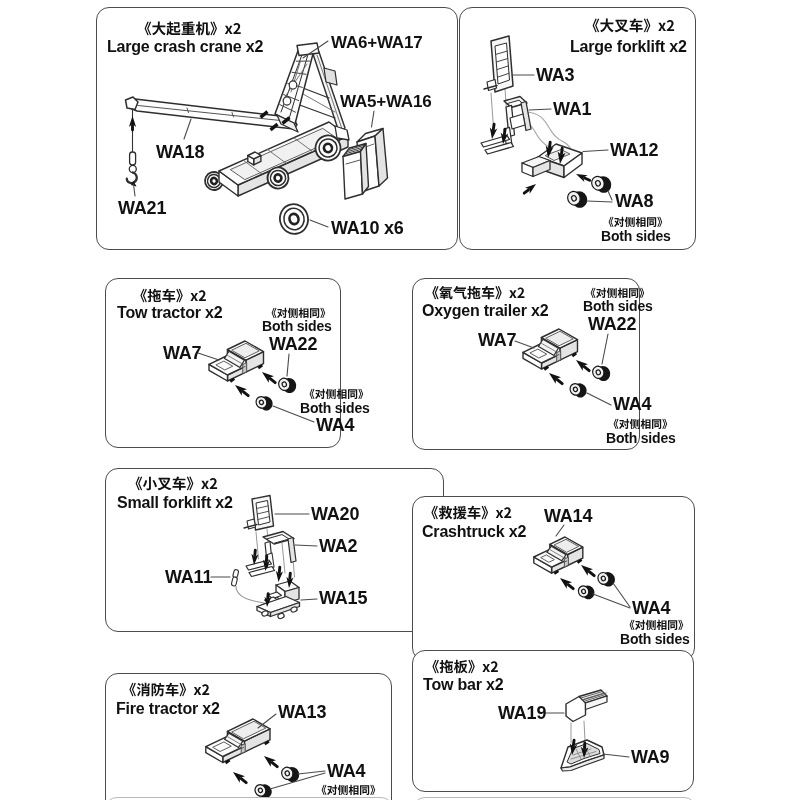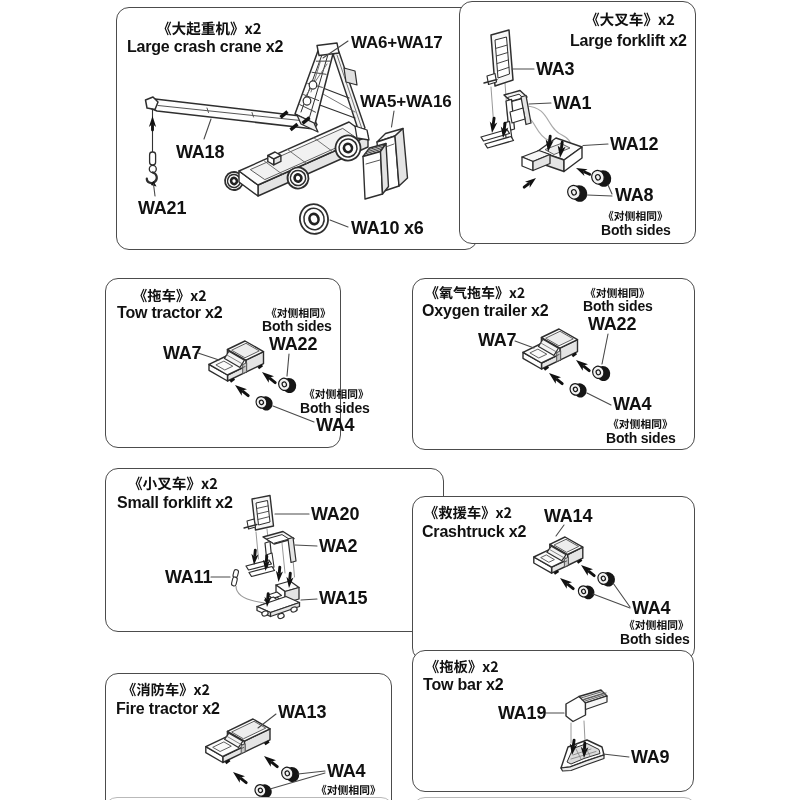--- a/index.html
+++ b/index.html
@@ -29,21 +29,21 @@
       <path id="zh-t2" d="M11.4 0.9 8.7 -5.4 11.4 -11.8 10.3 -12.2 7.4 -5.4 10.3 1.3ZM13.9 0.9 11.2 -5.4 13.9 -11.8 12.7 -12.2 9.9 -5.4 12.7 1.3ZM21.3 -12.2C20.8 -10.7 20.1 -9.2 19.2 -8.1V-9.4H18V-12.1H16.4V-9.4H14.8V-7.9H16.4V-5.2L14.6 -4.8L15 -3.1L16.4 -3.5V-0.7C16.4 -0.5 16.3 -0.5 16.1 -0.5C16 -0.5 15.4 -0.5 14.9 -0.5C15.2 -0 15.4 0.7 15.4 1.2C16.3 1.2 17 1.1 17.4 0.8C17.9 0.6 18 0.1 18 -0.7V-4L19.3 -4.4L19.3 -4.5L19.7 -3.3L20.6 -3.7V-1C20.6 0.7 21.1 1.1 23 1.1C23.4 1.1 25.5 1.1 25.9 1.1C27.5 1.1 27.9 0.6 28.1 -1.2C27.7 -1.2 27.1 -1.5 26.7 -1.7C26.6 -0.5 26.5 -0.3 25.8 -0.3C25.3 -0.3 23.5 -0.3 23.1 -0.3C22.3 -0.3 22.2 -0.4 22.2 -1V-4.2L23.2 -4.6V-1.3H24.7V-5.2L25.8 -5.6C25.8 -4.2 25.8 -3.4 25.8 -3.3C25.7 -3.1 25.7 -3.1 25.5 -3.1C25.4 -3.1 25.1 -3.1 24.9 -3.1C25.1 -2.7 25.2 -2.1 25.2 -1.6C25.7 -1.6 26.2 -1.6 26.6 -1.8C27 -2 27.2 -2.4 27.3 -3C27.3 -3.4 27.3 -5 27.3 -6.9L27.4 -7.2L26.3 -7.6L26 -7.4L25.9 -7.3L24.7 -6.8V-8.5H23.2V-6.3L22.2 -5.9V-7.4H20.7C21.1 -7.8 21.4 -8.3 21.7 -8.8H28V-10.4H22.4C22.6 -10.8 22.8 -11.3 22.9 -11.8ZM18 -5.6V-7.9H18.9L18.8 -7.7C19.2 -7.5 19.9 -7 20.2 -6.7L20.6 -7.2V-5.3L19.2 -4.8L19.1 -5.9ZM31 -4.2C31.1 -4.4 31.8 -4.4 32.6 -4.4H35.6V-2.9H29.3V-1.2H35.6V1.3H37.5V-1.2H42.2V-2.9H37.5V-4.4H41V-6.1H37.5V-7.9H35.6V-6.1H32.7C33.2 -6.8 33.8 -7.6 34.2 -8.5H42V-10.1H35.1C35.4 -10.7 35.6 -11.2 35.8 -11.8L33.8 -12.3C33.6 -11.6 33.3 -10.8 33 -10.1H29.6V-8.5H32.2C31.9 -7.8 31.6 -7.3 31.4 -7.1C31 -6.4 30.7 -6.1 30.3 -6C30.5 -5.5 30.9 -4.6 31 -4.2ZM45.8 0.9 46.9 1.3 49.8 -5.4 46.9 -12.2 45.8 -11.8 48.5 -5.4ZM43.3 0.9 44.5 1.3 47.3 -5.4 44.5 -12.2 43.3 -11.8 46 -5.4ZM57.4 0H59.6L60.3 -1.5C60.6 -1.9 60.8 -2.4 61 -2.9H61.1C61.3 -2.4 61.6 -1.9 61.9 -1.5L62.7 0H65L62.5 -3.9L64.9 -8H62.7L62 -6.6C61.8 -6.1 61.6 -5.7 61.4 -5.2H61.4C61.1 -5.7 60.9 -6.1 60.6 -6.6L59.8 -8H57.6L59.9 -4.2ZM65.9 0H72.9V-1.8H70.7C70.2 -1.8 69.5 -1.7 68.9 -1.6C70.8 -3.5 72.4 -5.6 72.4 -7.5C72.4 -9.5 71.1 -10.8 69.1 -10.8C67.7 -10.8 66.7 -10.2 65.7 -9.2L66.9 -8C67.4 -8.6 68.1 -9.1 68.8 -9.1C69.9 -9.1 70.4 -8.5 70.4 -7.4C70.4 -5.8 68.7 -3.8 65.9 -1.2Z" fill="#111"></path>
       <path id="zh-t3" d="M11.2 0.9 8.6 -5.3 11.2 -11.6 10 -11.9 7.3 -5.3 10 1.3ZM13.6 0.9 11 -5.3 13.6 -11.6 12.4 -11.9 9.7 -5.3 12.4 1.3ZM17.6 -9V-7.8H25.9V-9ZM17.3 -11.9C16.6 -10.4 15.5 -9 14.2 -8.2C14.5 -7.9 15.1 -7.2 15.3 -6.8C16.2 -7.5 17.1 -8.5 17.8 -9.5H27.1V-10.8H18.6L18.9 -11.5ZM16.4 -5.8C16.6 -5.5 16.8 -5.2 16.9 -4.9H15.1V-3.8H18.5V-3.2H15.6V-2.1H18.5V-1.5H14.8V-0.3H18.5V1.3H20.1V-0.3H23.5V-1.5H20.1V-2.1H22.8V-3.2H20.1V-3.8H23.3V-4.9H21.7L22.3 -5.8L21.3 -6H23.6C23.7 -1.8 24 1.3 26.1 1.3C27.2 1.3 27.5 0.5 27.6 -1.4C27.3 -1.6 26.9 -2 26.5 -2.4C26.5 -1.2 26.4 -0.4 26.2 -0.4C25.4 -0.4 25.3 -3.4 25.3 -7.3H16.1V-6H17.4ZM17.9 -6H20.6C20.4 -5.7 20.2 -5.3 20 -4.9H18.5C18.4 -5.2 18.2 -5.7 17.9 -6ZM31.6 -8.4V-7.1H39.9V-8.4ZM31.3 -11.9C30.7 -10 29.5 -8.1 28.1 -6.9C28.6 -6.7 29.3 -6.2 29.6 -5.9C30.5 -6.7 31.3 -7.8 32 -9.1H41V-10.5H32.6C32.8 -10.8 32.9 -11.2 33 -11.5ZM30.1 -6.3V-4.9H37.3C37.5 -1.5 38 1.2 40.1 1.2C41.2 1.2 41.5 0.5 41.6 -1.3C41.3 -1.5 40.8 -1.9 40.5 -2.3C40.5 -1.2 40.4 -0.5 40.2 -0.5C39.3 -0.4 39 -3.2 39 -6.3ZM48.8 -11.9C48.4 -10.4 47.7 -9 46.8 -8V-9.2H45.6V-11.9H44V-9.2H42.5V-7.7H44V-5.1L42.3 -4.7L42.7 -3.1L44 -3.4V-0.7C44 -0.5 44 -0.5 43.8 -0.5C43.6 -0.5 43.1 -0.5 42.6 -0.5C42.8 -0 43 0.7 43.1 1.1C44 1.2 44.6 1.1 45.1 0.8C45.5 0.5 45.6 0.1 45.6 -0.7V-3.9L46.9 -4.3L46.9 -4.4L47.3 -3.2L48.2 -3.6V-1C48.2 0.7 48.7 1.1 50.5 1.1C50.9 1.1 53 1.1 53.4 1.1C54.9 1.1 55.3 0.6 55.6 -1.1C55.1 -1.2 54.5 -1.5 54.2 -1.7C54.1 -0.5 53.9 -0.3 53.3 -0.3C52.8 -0.3 51 -0.3 50.7 -0.3C49.8 -0.3 49.7 -0.4 49.7 -1V-4.2L50.7 -4.5V-1.2H52.2V-5.1L53.3 -5.5C53.3 -4.1 53.3 -3.4 53.2 -3.2C53.2 -3 53.1 -3 53 -3C52.9 -3 52.6 -3 52.4 -3C52.6 -2.7 52.7 -2 52.7 -1.6C53.1 -1.6 53.7 -1.6 54 -1.8C54.5 -2 54.7 -2.3 54.7 -2.9C54.7 -3.4 54.7 -4.9 54.7 -6.8L54.8 -7L53.7 -7.4L53.4 -7.2L53.4 -7.1L52.2 -6.7V-8.3H50.7V-6.1L49.7 -5.8V-7.2H48.3C48.6 -7.6 48.9 -8.1 49.2 -8.6H55.4V-10.1H50C50.1 -10.6 50.3 -11 50.4 -11.5ZM45.6 -5.5V-7.7H46.5L46.4 -7.6C46.8 -7.3 47.5 -6.8 47.8 -6.6L48.2 -7.1V-5.2L46.8 -4.7L46.7 -5.8ZM58.3 -4.1C58.4 -4.3 59.2 -4.3 59.9 -4.3H62.9V-2.8H56.7V-1.2H62.9V1.3H64.7V-1.2H69.3V-2.8H64.7V-4.3H68.2V-5.9H64.7V-7.8H62.9V-5.9H60.1C60.5 -6.7 61.1 -7.4 61.5 -8.3H69.1V-9.9H62.4C62.6 -10.4 62.9 -11 63.1 -11.5L61.1 -12C60.9 -11.3 60.6 -10.6 60.3 -9.9H57V-8.3H59.5C59.2 -7.6 58.9 -7.2 58.7 -6.9C58.3 -6.3 58.1 -6 57.7 -5.9C57.9 -5.4 58.2 -4.5 58.3 -4.1ZM72.8 0.9 74 1.3 76.7 -5.3 74 -11.9 72.8 -11.6 75.4 -5.3ZM70.4 0.9 71.6 1.3 74.3 -5.3 71.6 -11.9 70.4 -11.6 73 -5.3ZM84.2 0H86.4L87.1 -1.4C87.3 -1.9 87.5 -2.4 87.7 -2.8H87.8C88.1 -2.4 88.3 -1.9 88.6 -1.4L89.4 0H91.6L89.2 -3.9L91.5 -7.8H89.4L88.7 -6.5C88.5 -6 88.3 -5.6 88.1 -5.1H88.1C87.8 -5.6 87.6 -6 87.4 -6.5L86.6 -7.8H84.4L86.7 -4.1ZM92.5 0H99.4V-1.7H97.2C96.7 -1.7 96 -1.7 95.5 -1.6C97.4 -3.5 98.9 -5.5 98.9 -7.4C98.9 -9.3 97.6 -10.6 95.7 -10.6C94.2 -10.6 93.3 -10 92.4 -9L93.5 -7.9C94 -8.4 94.6 -8.9 95.4 -8.9C96.4 -8.9 96.9 -8.3 96.9 -7.3C96.9 -5.7 95.3 -3.7 92.5 -1.2Z" fill="#111"></path>
       <path id="zh-t4" d="M11.7 1 8.9 -5.5 11.7 -12.1 10.5 -12.4 7.6 -5.5 10.5 1.3ZM14.2 1 11.4 -5.5 14.2 -12.1 13 -12.4 10.1 -5.5 13 1.3ZM21 -12.2V-0.9C21 -0.6 20.9 -0.5 20.6 -0.5C20.2 -0.5 19.2 -0.5 18.2 -0.5C18.5 -0 18.8 0.8 18.9 1.3C20.3 1.3 21.3 1.2 22 1C22.7 0.7 22.9 0.2 22.9 -0.9V-12.2ZM24.5 -8.4C25.7 -6.2 26.8 -3.5 27.1 -1.7L29 -2.4C28.6 -4.3 27.4 -6.9 26.2 -9ZM17.2 -8.8C16.9 -6.9 16.1 -4.4 14.9 -2.9C15.4 -2.7 16.2 -2.3 16.6 -2C17.9 -3.6 18.7 -6.3 19.2 -8.5ZM34.8 -8C35.5 -7.4 36.4 -6.5 36.8 -5.9L38.1 -7C37.7 -7.6 36.8 -8.5 36 -9ZM30.5 -11.2V-9.4H31.8L31.4 -9.3C32.3 -6.7 33.5 -4.5 35.1 -2.8C33.5 -1.7 31.7 -0.9 29.6 -0.4C29.9 -0 30.5 0.8 30.7 1.3C32.8 0.7 34.8 -0.2 36.5 -1.6C38.1 -0.4 40 0.5 42.3 1C42.5 0.6 43.1 -0.2 43.5 -0.6C41.3 -1 39.5 -1.8 38 -2.8C39.9 -4.8 41.4 -7.3 42.2 -10.7L41 -11.3L40.7 -11.2ZM33.2 -9.4H40C39.2 -7.2 38.1 -5.4 36.6 -4C35 -5.4 33.9 -7.3 33.2 -9.4ZM46.2 -4.3C46.3 -4.5 47.1 -4.5 47.9 -4.5H51V-2.9H44.5V-1.2H51V1.3H52.9V-1.2H57.7V-2.9H52.9V-4.5H56.5V-6.2H52.9V-8.1H51V-6.2H48C48.5 -6.9 49.1 -7.8 49.6 -8.7H57.4V-10.3H50.4C50.7 -10.9 51 -11.4 51.2 -12L49.1 -12.5C48.9 -11.8 48.6 -11 48.3 -10.3H44.8V-8.7H47.5C47.1 -8 46.8 -7.5 46.7 -7.2C46.2 -6.6 46 -6.2 45.6 -6.1C45.8 -5.6 46.1 -4.7 46.2 -4.3ZM61.3 1 62.5 1.3 65.4 -5.5 62.5 -12.4 61.3 -12.1 64.1 -5.5ZM58.8 1 60 1.3 62.9 -5.5 60 -12.4 58.8 -12.1 61.6 -5.5ZM73.2 0H75.5L76.2 -1.5C76.4 -2 76.7 -2.5 76.9 -2.9H77C77.2 -2.5 77.5 -2 77.8 -1.5L78.7 0H81L78.4 -4L80.8 -8.2H78.6L77.9 -6.7C77.7 -6.3 77.5 -5.8 77.3 -5.3H77.2C77 -5.8 76.8 -6.3 76.5 -6.7L75.7 -8.2H73.4L75.8 -4.2ZM81.8 0H89.1V-1.8H86.7C86.2 -1.8 85.5 -1.8 85 -1.7C86.9 -3.6 88.6 -5.7 88.6 -7.7C88.6 -9.7 87.2 -11 85.2 -11C83.7 -11 82.7 -10.4 81.7 -9.4L82.9 -8.2C83.5 -8.8 84.1 -9.3 84.9 -9.3C85.9 -9.3 86.5 -8.6 86.5 -7.6C86.5 -5.9 84.8 -3.9 81.8 -1.2Z" fill="#111"></path>
       <path id="zh-t5" d="M11.4 0.9 8.7 -5.4 11.4 -11.8 10.3 -12.2 7.4 -5.4 10.3 1.3ZM13.9 0.9 11.2 -5.4 13.9 -11.8 12.7 -12.2 9.9 -5.4 12.7 1.3ZM15.1 -6.9C15.6 -6.2 16.1 -5.1 16.3 -4.5L17.6 -5.2C17.4 -5.8 16.9 -6.8 16.4 -7.5ZM19.5 -11.4C20 -10.9 20.5 -10.3 20.8 -9.8H19.4V-12.2H17.7V-9.8H14.9V-8.2H17.7V-4.5C16.6 -3.7 15.4 -2.9 14.6 -2.4L15.4 -1C16.1 -1.5 16.9 -2.1 17.7 -2.6V-0.6C17.7 -0.4 17.6 -0.3 17.4 -0.3C17.2 -0.3 16.5 -0.3 16 -0.3C16.2 0.1 16.4 0.8 16.4 1.2C17.5 1.2 18.2 1.2 18.7 0.9C19.2 0.7 19.4 0.3 19.4 -0.6V-3.1C20 -2.6 20.6 -2 20.9 -1.6L22.1 -2.7C21.6 -3.3 20.7 -4 19.9 -4.6C20.5 -5.3 21.2 -6.2 21.8 -7.1L20.3 -7.7C20.1 -7.3 19.7 -6.7 19.4 -6.2V-8.2H22V-9.8H20.9L22.1 -10.5C21.8 -11 21.2 -11.6 20.7 -12.1ZM24.2 -7.9H25.8C25.6 -6.6 25.3 -5.5 24.9 -4.5C24.6 -5.4 24.3 -6.4 24 -7.4ZM23.3 -12.1C23 -9.6 22.4 -7.1 21.2 -5.6C21.6 -5.3 22.3 -4.6 22.5 -4.3C22.7 -4.6 22.9 -4.9 23.1 -5.2C23.3 -4.3 23.6 -3.5 24 -2.7C23.2 -1.5 22.2 -0.7 20.7 -0.1C21.2 0.2 21.8 0.9 22 1.3C23.2 0.8 24.2 -0 24.9 -1C25.5 -0.1 26.2 0.7 27.1 1.3C27.3 0.8 27.9 0.1 28.3 -0.3C27.4 -0.8 26.6 -1.6 25.9 -2.6C26.7 -4.1 27.1 -5.9 27.4 -7.9H28.1V-9.5H24.6C24.8 -10.3 24.9 -11.1 25 -11.9ZM40.9 -12.1C39.1 -11.7 36.2 -11.5 33.7 -11.4C33.8 -11.1 34 -10.5 34 -10.1C36.6 -10.2 39.7 -10.4 41.9 -10.8ZM40.1 -10.5C39.8 -9.8 39.4 -8.9 39 -8.2H37.2L38.5 -8.5C38.5 -9 38.3 -9.7 38.1 -10.3L36.8 -10C36.9 -9.5 37.1 -8.7 37.1 -8.2H35.5L36.3 -8.5C36.1 -8.9 35.8 -9.6 35.6 -10.1L34.3 -9.8C34.5 -9.3 34.7 -8.7 34.8 -8.2H33.9V-6.9H35.6L35.6 -6.2H33.7V-4.8H35.4C35.1 -3 34.3 -1.1 32.4 0C32.8 0.3 33.3 0.9 33.5 1.2C34.8 0.4 35.6 -0.7 36.2 -1.9C36.5 -1.5 36.9 -1.1 37.3 -0.7C36.6 -0.4 35.8 -0.1 34.9 0C35.2 0.3 35.7 1 35.9 1.3C36.9 1.1 37.8 0.7 38.6 0.2C39.5 0.7 40.5 1.1 41.6 1.3C41.8 0.9 42.3 0.2 42.6 -0.1C41.6 -0.3 40.7 -0.5 39.9 -0.9C40.6 -1.7 41.2 -2.7 41.5 -3.9L40.6 -4.3L40.3 -4.3H36.9L37 -4.8H42.3V-6.2H37.2L37.3 -6.9H41.9V-8.2H40.5C40.9 -8.8 41.3 -9.5 41.7 -10.1ZM37.1 -3H39.6C39.3 -2.5 39 -2 38.6 -1.6C38 -2 37.5 -2.5 37.1 -3ZM30.6 -12.1V-9.4H29.1V-7.9H30.6V-4.9L28.9 -4.5L29.2 -2.8L30.6 -3.2V-0.5C30.6 -0.3 30.6 -0.3 30.4 -0.3C30.2 -0.3 29.7 -0.3 29.2 -0.3C29.4 0.2 29.6 0.9 29.6 1.3C30.6 1.3 31.2 1.2 31.6 1C32.1 0.7 32.2 0.3 32.2 -0.5V-3.7L33.6 -4.1L33.4 -5.7L32.2 -5.3V-7.9H33.5V-9.4H32.2V-12.1ZM45.3 -4.2C45.4 -4.4 46.1 -4.4 46.9 -4.4H49.9V-2.9H43.6V-1.2H49.9V1.3H51.8V-1.2H56.5V-2.9H51.8V-4.4H55.3V-6.1H51.8V-7.9H49.9V-6.1H47C47.5 -6.8 48.1 -7.6 48.5 -8.5H56.3V-10.1H49.4C49.7 -10.7 49.9 -11.2 50.1 -11.8L48.1 -12.3C47.9 -11.6 47.6 -10.8 47.3 -10.1H43.9V-8.5H46.5C46.2 -7.8 45.9 -7.3 45.7 -7.1C45.3 -6.4 45 -6.1 44.6 -6C44.8 -5.5 45.2 -4.6 45.3 -4.2ZM60.1 0.9 61.2 1.3 64.1 -5.4 61.2 -12.2 60.1 -11.8 62.8 -5.4ZM57.6 0.9 58.8 1.3 61.6 -5.4 58.8 -12.2 57.6 -11.8 60.3 -5.4ZM71.7 0H73.9L74.6 -1.5C74.9 -1.9 75.1 -2.4 75.3 -2.9H75.4C75.6 -2.4 75.9 -1.9 76.2 -1.5L77 0H79.3L76.8 -3.9L79.2 -8H77L76.3 -6.6C76.1 -6.1 75.9 -5.7 75.7 -5.2H75.7C75.4 -5.7 75.2 -6.1 74.9 -6.6L74.1 -8H71.9L74.2 -4.2ZM80.2 0H87.2V-1.8H85C84.5 -1.8 83.8 -1.7 83.2 -1.6C85.1 -3.5 86.7 -5.6 86.7 -7.5C86.7 -9.5 85.4 -10.8 83.4 -10.8C82 -10.8 81 -10.2 80 -9.2L81.2 -8C81.7 -8.6 82.4 -9.1 83.1 -9.1C84.2 -9.1 84.7 -8.5 84.7 -7.4C84.7 -5.8 83 -3.8 80.2 -1.2Z" fill="#111"></path>
       <path id="zh-t6" d="M11.4 0.9 8.7 -5.4 11.4 -11.8 10.3 -12.2 7.4 -5.4 10.3 1.3ZM13.9 0.9 11.2 -5.4 13.9 -11.8 12.7 -12.2 9.9 -5.4 12.7 1.3ZM26.3 -11.8C26 -11 25.5 -9.8 25.1 -9.1L26.6 -8.5C27 -9.2 27.5 -10.2 28 -11.2ZM19.2 -11.1C19.8 -10.3 20.3 -9.1 20.5 -8.4L22.1 -9.2C21.8 -9.9 21.2 -10.9 20.7 -11.7ZM15.4 -10.8C16.3 -10.4 17.4 -9.6 17.9 -9.1L18.9 -10.4C18.4 -10.9 17.2 -11.6 16.4 -12ZM14.7 -7C15.6 -6.6 16.8 -5.8 17.3 -5.3L18.3 -6.6C17.7 -7.1 16.6 -7.8 15.7 -8.3ZM15.1 0.1 16.6 1.2C17.4 -0.2 18.2 -1.9 18.8 -3.4L17.6 -4.5C16.8 -2.8 15.8 -1 15.1 0.1ZM21.3 -4.1H25.7V-3H21.3ZM21.3 -5.5V-6.6H25.7V-5.5ZM22.7 -12.2V-8.2H19.7V1.3H21.3V-1.5H25.7V-0.6C25.7 -0.4 25.6 -0.3 25.4 -0.3C25.2 -0.3 24.4 -0.3 23.8 -0.4C24 0.1 24.2 0.8 24.3 1.2C25.4 1.2 26.1 1.2 26.7 1C27.2 0.7 27.4 0.2 27.4 -0.6V-8.2H24.4V-12.2ZM34.1 -9.9V-8.3H36C35.9 -4.5 35.7 -1.7 32.6 -0.1C33 0.2 33.5 0.8 33.7 1.2C36.2 -0.1 37.1 -2.3 37.5 -5H39.8C39.7 -2.1 39.6 -0.9 39.3 -0.6C39.2 -0.4 39 -0.4 38.8 -0.4C38.5 -0.4 37.9 -0.4 37.3 -0.5C37.6 0 37.8 0.7 37.8 1.2C38.6 1.3 39.3 1.3 39.7 1.2C40.2 1.1 40.5 1 40.8 0.6C41.3 0 41.4 -1.6 41.5 -5.8C41.5 -6.1 41.5 -6.5 41.5 -6.5H37.6L37.7 -8.3H42.3V-9.9H38.1L39.3 -10.2C39.2 -10.7 38.9 -11.6 38.6 -12.2L37.1 -11.8C37.3 -11.2 37.5 -10.4 37.6 -9.9ZM29.6 -11.5V1.3H31.2V-10H32.5C32.3 -9 31.9 -7.7 31.6 -6.7C32.5 -5.8 32.7 -4.9 32.7 -4.2C32.7 -3.8 32.6 -3.5 32.4 -3.4C32.3 -3.3 32.2 -3.2 32 -3.2C31.8 -3.2 31.6 -3.2 31.4 -3.3C31.6 -2.8 31.7 -2.2 31.7 -1.7C32.1 -1.7 32.4 -1.7 32.7 -1.8C33 -1.8 33.3 -1.9 33.6 -2.1C34 -2.4 34.2 -3 34.2 -4C34.2 -4.8 34.1 -5.8 33.1 -6.9C33.6 -8.1 34.1 -9.7 34.4 -10.9L33.3 -11.6L33 -11.5ZM45.3 -4.2C45.4 -4.4 46.1 -4.4 46.9 -4.4H49.9V-2.9H43.6V-1.2H49.9V1.3H51.8V-1.2H56.5V-2.9H51.8V-4.4H55.3V-6.1H51.8V-7.9H49.9V-6.1H47C47.5 -6.8 48.1 -7.6 48.5 -8.5H56.3V-10.1H49.4C49.7 -10.7 49.9 -11.2 50.1 -11.8L48.1 -12.3C47.9 -11.6 47.6 -10.8 47.3 -10.1H43.9V-8.5H46.5C46.2 -7.8 45.9 -7.3 45.7 -7.1C45.3 -6.4 45 -6.1 44.6 -6C44.8 -5.5 45.2 -4.6 45.3 -4.2ZM60.1 0.9 61.2 1.3 64.1 -5.4 61.2 -12.2 60.1 -11.8 62.8 -5.4ZM57.6 0.9 58.8 1.3 61.6 -5.4 58.8 -12.2 57.6 -11.8 60.3 -5.4ZM71.7 0H73.9L74.6 -1.5C74.9 -1.9 75.1 -2.4 75.3 -2.9H75.4C75.6 -2.4 75.9 -1.9 76.2 -1.5L77 0H79.3L76.8 -3.9L79.2 -8H77L76.3 -6.6C76.1 -6.1 75.9 -5.7 75.7 -5.2H75.7C75.4 -5.7 75.2 -6.1 74.9 -6.6L74.1 -8H71.9L74.2 -4.2ZM80.2 0H87.2V-1.8H85C84.5 -1.8 83.8 -1.7 83.2 -1.6C85.1 -3.5 86.7 -5.6 86.7 -7.5C86.7 -9.5 85.4 -10.8 83.4 -10.8C82 -10.8 81 -10.2 80 -9.2L81.2 -8C81.7 -8.6 82.4 -9.1 83.1 -9.1C84.2 -9.1 84.7 -8.5 84.7 -7.4C84.7 -5.8 83 -3.8 80.2 -1.2Z" fill="#111"></path>
       <path id="zh-t7" d="M11.4 0.9 8.7 -5.4 11.4 -11.8 10.3 -12.2 7.4 -5.4 10.3 1.3ZM13.9 0.9 11.2 -5.4 13.9 -11.8 12.7 -12.2 9.9 -5.4 12.7 1.3ZM21.3 -12.2C20.8 -10.7 20.1 -9.2 19.2 -8.1V-9.4H18V-12.1H16.4V-9.4H14.8V-7.9H16.4V-5.2L14.6 -4.8L15 -3.1L16.4 -3.5V-0.7C16.4 -0.5 16.3 -0.5 16.1 -0.5C16 -0.5 15.4 -0.5 14.9 -0.5C15.2 -0 15.4 0.7 15.4 1.2C16.3 1.2 17 1.1 17.4 0.8C17.9 0.6 18 0.1 18 -0.7V-4L19.3 -4.4L19.3 -4.5L19.7 -3.3L20.6 -3.7V-1C20.6 0.7 21.1 1.1 23 1.1C23.4 1.1 25.5 1.1 25.9 1.1C27.5 1.1 27.9 0.6 28.1 -1.2C27.7 -1.2 27.1 -1.5 26.7 -1.7C26.6 -0.5 26.5 -0.3 25.8 -0.3C25.3 -0.3 23.5 -0.3 23.1 -0.3C22.3 -0.3 22.2 -0.4 22.2 -1V-4.2L23.2 -4.6V-1.3H24.7V-5.2L25.8 -5.6C25.8 -4.2 25.8 -3.4 25.8 -3.3C25.7 -3.1 25.7 -3.1 25.5 -3.1C25.4 -3.1 25.1 -3.1 24.9 -3.1C25.1 -2.7 25.2 -2.1 25.2 -1.6C25.7 -1.6 26.2 -1.6 26.6 -1.8C27 -2 27.2 -2.4 27.3 -3C27.3 -3.4 27.3 -5 27.3 -6.9L27.4 -7.2L26.3 -7.6L26 -7.4L25.9 -7.3L24.7 -6.8V-8.5H23.2V-6.3L22.2 -5.9V-7.4H20.7C21.1 -7.8 21.4 -8.3 21.7 -8.8H28V-10.4H22.4C22.6 -10.8 22.8 -11.3 22.9 -11.8ZM18 -5.6V-7.9H18.9L18.8 -7.7C19.2 -7.5 19.9 -7 20.2 -6.7L20.6 -7.2V-5.3L19.2 -4.8L19.1 -5.9ZM31 -12.2V-9.5H29.3V-7.9H30.9C30.5 -6.1 29.8 -4.1 28.9 -3C29.2 -2.6 29.5 -1.8 29.7 -1.3C30.1 -2.1 30.6 -3.2 31 -4.5V1.3H32.6V-5.5C32.9 -4.9 33.2 -4.2 33.3 -3.8L34.3 -5C34.1 -5.5 33 -7.2 32.6 -7.6V-7.9H34.1V-9.5H32.6V-12.2ZM36.3 -6.7C36.7 -4.9 37.2 -3.4 37.9 -2.2C37.1 -1.3 36.2 -0.6 35.1 -0.1C36 -2.2 36.2 -4.7 36.3 -6.7ZM41.1 -12.1C39.5 -11.5 36.9 -11.1 34.6 -11V-7.6C34.6 -5.3 34.5 -1.9 32.9 0.4C33.3 0.5 34 1.1 34.3 1.4C34.6 0.9 34.8 0.4 35.1 -0.1C35.4 0.2 35.9 0.9 36.1 1.3C37.1 0.8 38.1 0.1 38.8 -0.7C39.6 0.1 40.4 0.8 41.5 1.3C41.7 0.9 42.2 0.2 42.6 -0.1C41.5 -0.6 40.6 -1.2 39.9 -2.1C40.9 -3.6 41.6 -5.5 41.9 -7.9L40.8 -8.2L40.5 -8.2H36.3V-9.6C38.4 -9.8 40.6 -10.1 42.2 -10.7ZM40 -6.7C39.8 -5.5 39.4 -4.5 38.9 -3.6C38.4 -4.6 38.1 -5.6 37.8 -6.7ZM45.8 0.9 46.9 1.3 49.8 -5.4 46.9 -12.2 45.8 -11.8 48.5 -5.4ZM43.3 0.9 44.5 1.3 47.3 -5.4 44.5 -12.2 43.3 -11.8 46 -5.4ZM57.4 0H59.6L60.3 -1.5C60.6 -1.9 60.8 -2.4 61 -2.9H61.1C61.3 -2.4 61.6 -1.9 61.9 -1.5L62.7 0H65L62.5 -3.9L64.9 -8H62.7L62 -6.6C61.8 -6.1 61.6 -5.7 61.4 -5.2H61.4C61.1 -5.7 60.9 -6.1 60.6 -6.6L59.8 -8H57.6L59.9 -4.2ZM65.9 0H72.9V-1.8H70.7C70.2 -1.8 69.5 -1.7 68.9 -1.6C70.8 -3.5 72.4 -5.6 72.4 -7.5C72.4 -9.5 71.1 -10.8 69.1 -10.8C67.7 -10.8 66.7 -10.2 65.7 -9.2L66.9 -8C67.4 -8.6 68.1 -9.1 68.8 -9.1C69.9 -9.1 70.4 -8.5 70.4 -7.4C70.4 -5.8 68.7 -3.8 65.9 -1.2Z" fill="#111"></path>
       <path id="zh-note" d="M8.6 0.7 6.6 -4.1 8.6 -8.9 7.7 -9.2 5.6 -4.1 7.7 1ZM10.5 0.7 8.5 -4.1 10.5 -8.9 9.6 -9.2 7.5 -4.1 9.6 1ZM16 -4.2C16.5 -3.4 16.9 -2.4 17.1 -1.8L18.2 -2.4C18 -3 17.5 -4 17 -4.7ZM11.5 -4.8C12.1 -4.2 12.8 -3.6 13.4 -2.9C12.8 -1.7 12.1 -0.7 11.1 -0.1C11.4 0.1 11.9 0.6 12.1 1C13 0.2 13.7 -0.7 14.3 -1.8C14.8 -1.3 15.1 -0.8 15.3 -0.4L16.3 -1.4C16 -1.9 15.5 -2.5 14.9 -3.2C15.4 -4.5 15.7 -6 15.9 -7.7L15.1 -7.9L14.8 -7.9H11.5V-6.7H14.5C14.4 -5.8 14.2 -5 13.9 -4.2C13.4 -4.7 12.9 -5.2 12.4 -5.6ZM18.8 -9.2V-6.8H16.1V-5.5H18.8V-0.6C18.8 -0.5 18.7 -0.4 18.5 -0.4C18.4 -0.4 17.8 -0.4 17.2 -0.4C17.3 -0 17.5 0.6 17.6 1C18.5 1 19.1 0.9 19.5 0.7C19.9 0.5 20.1 0.1 20.1 -0.6V-5.5H21.2V-6.8H20.1V-9.2ZM26.7 -0.9C27.2 -0.3 27.8 0.4 28 0.9L28.8 0.4C28.6 -0.1 27.9 -0.9 27.4 -1.4ZM24.6 -8.5V-1.5H25.6V-7.6H27.5V-1.6H28.5V-8.5ZM30.6 -9V-0.3C30.6 -0.2 30.6 -0.2 30.4 -0.1C30.3 -0.1 29.9 -0.1 29.5 -0.2C29.6 0.2 29.7 0.6 29.8 0.9C30.5 0.9 31 0.9 31.3 0.7C31.6 0.5 31.7 0.2 31.7 -0.3V-9ZM29.1 -8.2V-1.5H30.1V-8.2ZM26.1 -7.1V-3.1C26.1 -1.9 25.9 -0.6 24.3 0.2C24.5 0.4 24.8 0.8 24.9 1C26.7 0.1 27 -1.6 27 -3.1V-7.1ZM23.3 -9.2C23 -7.6 22.5 -6 21.8 -5C22 -4.7 22.3 -4 22.4 -3.7C22.6 -4 22.7 -4.2 22.9 -4.5V0.9H23.9V-7.1C24.1 -7.7 24.3 -8.3 24.4 -8.9ZM38.7 -4.9H41.2V-3.5H38.7ZM38.7 -6V-7.4H41.2V-6ZM38.7 -2.3H41.2V-0.9H38.7ZM37.4 -8.6V0.9H38.7V0.2H41.2V0.8H42.5V-8.6ZM34.4 -9.2V-6.9H32.9V-5.7H34.3C33.9 -4.4 33.3 -3 32.6 -2.1C32.8 -1.8 33.1 -1.3 33.2 -0.9C33.7 -1.5 34.1 -2.4 34.4 -3.3V1H35.7V-3.6C36 -3.1 36.3 -2.6 36.5 -2.2L37.2 -3.3C37 -3.5 36.1 -4.7 35.7 -5.1V-5.7H37V-6.9H35.7V-9.2ZM45.9 -6.7V-5.6H51.3V-6.7ZM47.6 -3.7H49.6V-2.2H47.6ZM46.4 -4.8V-0.4H47.6V-1.1H50.8V-4.8ZM44 -8.7V1H45.3V-7.4H51.9V-0.5C51.9 -0.4 51.9 -0.3 51.7 -0.3C51.5 -0.3 50.9 -0.3 50.3 -0.3C50.5 0 50.7 0.6 50.7 1C51.6 1 52.2 0.9 52.7 0.7C53.1 0.5 53.2 0.2 53.2 -0.5V-8.7ZM56.2 0.7 57.1 1 59.2 -4.1 57.1 -9.2 56.2 -8.9 58.2 -4.1ZM54.3 0.7 55.2 1 57.3 -4.1 55.2 -9.2 54.3 -8.9 56.3 -4.1Z" fill="#111"></path>
     </defs>
   </svg>
 
-<div class="panel" style="left:116px;top:7px;width:362px;height:243px;">
+<div class="panel" style="left:96px;top:7px;width:362px;height:243px;">
 <svg width="338" height="243" viewBox="0 0 338 243">
       <g>
         <polygon points="33,93.5 38,91 196,109.5 200,116.5 197,121 40,103 33,100" fill="#fdfdfd" stroke="#2e2e2e" stroke-width="1.5" stroke-linejoin="round"></polygon>
         <line x1="41" y1="97.5" x2="193" y2="113.5" stroke="#555" stroke-width="1.0" stroke-linecap="round"></line>
         <line x1="90" y1="100" x2="91.5" y2="104.5" stroke="#555" stroke-width="1.0" stroke-linecap="round"></line>
         <line x1="135" y1="104.5" x2="136.5" y2="109" stroke="#555" stroke-width="1.0" stroke-linecap="round"></line>
         <polygon points="28.5,92 36,89 41,94 38,101.5 30,100" fill="#ffffff" stroke="#2e2e2e" stroke-width="1.5" stroke-linejoin="round"></polygon>
       </g>
       <g>
         <line x1="35.5" y1="101" x2="35.5" y2="144" stroke="#333" stroke-width="1.1" stroke-linecap="round"></line>
@@ -138,21 +138,21 @@
       </g>
       <use href="#zh-t0" x="40" y="26" aria-label="《大起重机》x2"></use>
       <text x="10" y="43.5" class="lbl" font-size="16">Large crash crane x2</text>
       <text x="234" y="40" class="lbl" font-size="17">WA6+WA17</text>
       <text x="243" y="99" class="lbl" font-size="17">WA5+WA16</text>
       <text x="59" y="150" class="lbl" font-size="18">WA18</text>
       <text x="21" y="206" class="lbl" font-size="18">WA21</text>
       <text x="234" y="226" class="lbl" font-size="18">WA10 x6</text>
     </svg>
 </div>
-<div class="panel" style="left:459px;top:1px;width:237px;height:243px;">
+<div class="panel" style="left:459px;top:7px;width:237px;height:243px;">
 <svg width="237" height="243" viewBox="0 0 237 243">
       <g>
         <line x1="31" y1="85" x2="34" y2="126" stroke="#999" stroke-width="1.0" stroke-linecap="round"></line>
         <line x1="45" y1="81" x2="48" y2="122" stroke="#999" stroke-width="1.0" stroke-linecap="round"></line>
         <path d="M60,113 C76,113 74,132 88,138 C96,142 99,146 97,151" fill="none" stroke="#aaa" stroke-width="1.2"></path>
         <path d="M66,104 C90,105 86,126 102,133 C110,137 112,141 110,146" fill="none" stroke="#aaa" stroke-width="1.2"></path>
       </g>
       <g>
         <polygon points="31,33 49,28 53,78 35,84" fill="#f6f6f6" stroke="#2e2e2e" stroke-width="1.5" stroke-linejoin="round"></polygon>
         <polygon points="35,38 46.5,35 49.5,72 38,76" fill="#ffffff" stroke="#2e2e2e" stroke-width="1.0" stroke-linejoin="round"></polygon>
@@ -274,21 +274,21 @@
       <text x="11" y="38.5" class="lbl" font-size="16">Tow tractor x2</text>
       <use href="#zh-note" x="160" y="38" aria-label="《对侧相同》"></use>
       <text x="156" y="52" class="lbl" font-size="14">Both sides</text>
       <text x="163" y="71" class="lbl" font-size="18">WA22</text>
       <text x="57" y="80" class="lbl" font-size="18">WA7</text>
       <use href="#zh-note" x="198" y="119" aria-label="《对侧相同》"></use>
       <text x="194" y="133.5" class="lbl" font-size="14">Both sides</text>
       <text x="210" y="152" class="lbl" font-size="18">WA4</text>
     </svg>
 </div>
-<div class="panel" style="left:412px;top:278px;width:283px;height:172px;">
+<div class="panel" style="left:412px;top:278px;width:228px;height:172px;">
 <svg width="283" height="172" viewBox="0 0 283 172">
       <g>
         <polygon points="164.5,60.6 146.9,69.1 146.9,81.1 164.5,72.6" fill="#e4e4e4" stroke="#2e2e2e" stroke-width="1.4" stroke-linejoin="round"></polygon>
         <polygon points="146.9,69.1 128.4,58.5 128.4,70.5 146.9,81.1" fill="#ffffff" stroke="#2e2e2e" stroke-width="1.4" stroke-linejoin="round"></polygon>
         <polygon points="146,50 164.5,60.6 146.9,69.1 128.4,58.5" fill="#fdfdfd" stroke="#2e2e2e" stroke-width="1.4" stroke-linejoin="round"></polygon>
         <polygon points="147,52.3 160.3,59.9 145.9,66.8 132.6,59.2" fill="#ededed" stroke="#606060" stroke-width="1.0" stroke-linejoin="round"></polygon>
         <polygon points="146.9,75.1 128.5,84 128.5,90 146.9,81.1" fill="#e4e4e4" stroke="#2e2e2e" stroke-width="1.4" stroke-linejoin="round"></polygon>
         <polygon points="128.5,84 110,73.3 110,79.3 128.5,90" fill="#ffffff" stroke="#2e2e2e" stroke-width="1.4" stroke-linejoin="round"></polygon>
         <polygon points="128.4,64.5 146.9,75.1 128.5,84 110,73.3" fill="#fdfdfd" stroke="#2e2e2e" stroke-width="1.4" stroke-linejoin="round"></polygon>
         <polygon points="129.9,60.3 145.4,69.2 141,76.4 125.5,67.4" fill="#f4f4f4" stroke="#2e2e2e" stroke-width="1.2" stroke-linejoin="round"></polygon>

